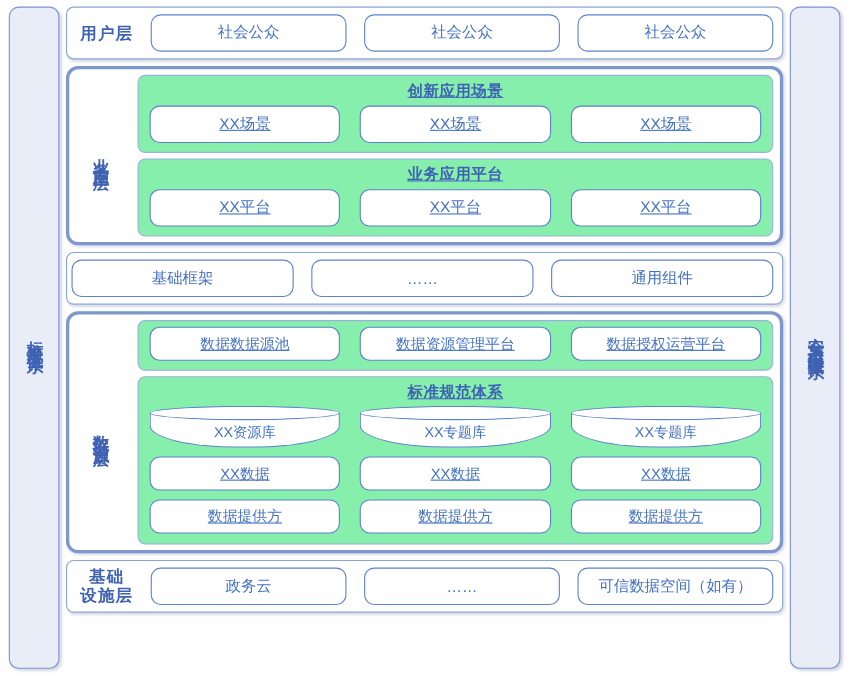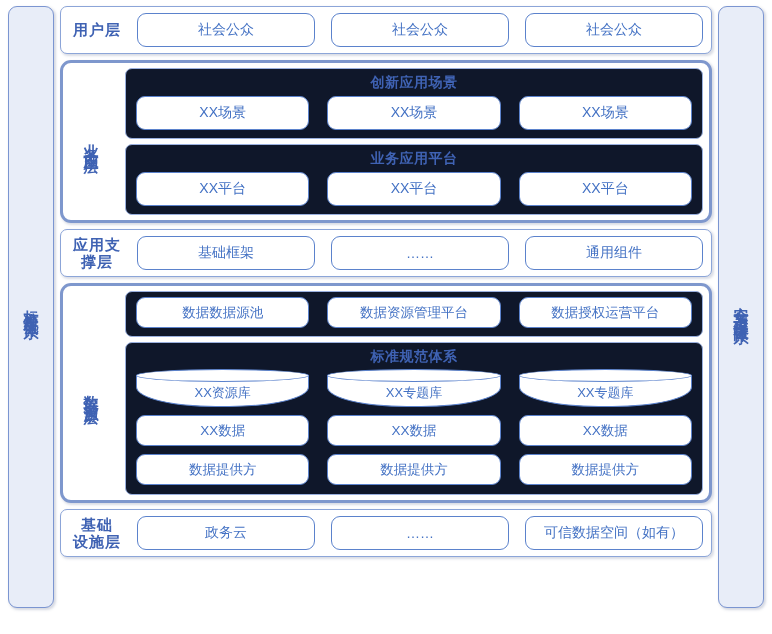--- a/index.html
+++ b/index.html
@@ -146,24 +146,25 @@
     white-space: nowrap;
     overflow: hidden;
     box-sizing: border-box;
   }
   .pill.sm { height: 31px; font-size: 13.5px; }
 
   
   .group {
     border: 1.5px solid #9ab0de;
     border-radius: 7px;
-    background: #0f172a;
+    background: #86efac;
     box-sizing: border-box;
     margin: 5px 6px;
     padding: 2px 0 5px 0;
+    text-decoration: underline;
   }
   .group + .group { margin-top: 0; }
   .group-caption {
     text-align: center;
     font-size: 14px;
     font-weight: bold;
     color: #3f62b3;
     padding: 3px 0 1px 0;
     letter-spacing: 0.5px;
   }
@@ -258,24 +259,20 @@
             <div class="pill">XX平台</div>
             <div class="pill">XX平台</div>
             <div class="pill">XX平台</div>
           </div>
         </div>
 
       </div>
     </div>
 
     <div class="layer">
-      <div class="layer-title two-line">
-        <span>应用支</span>
-        <span>撑层</span>
-      </div>
       <div class="layer-body">
         <div class="pill-row">
           <div class="pill">基础框架</div>
           <div class="pill">……</div>
           <div class="pill">通用组件</div>
         </div>
       </div>
     </div>
 
     <div class="layer thick">

